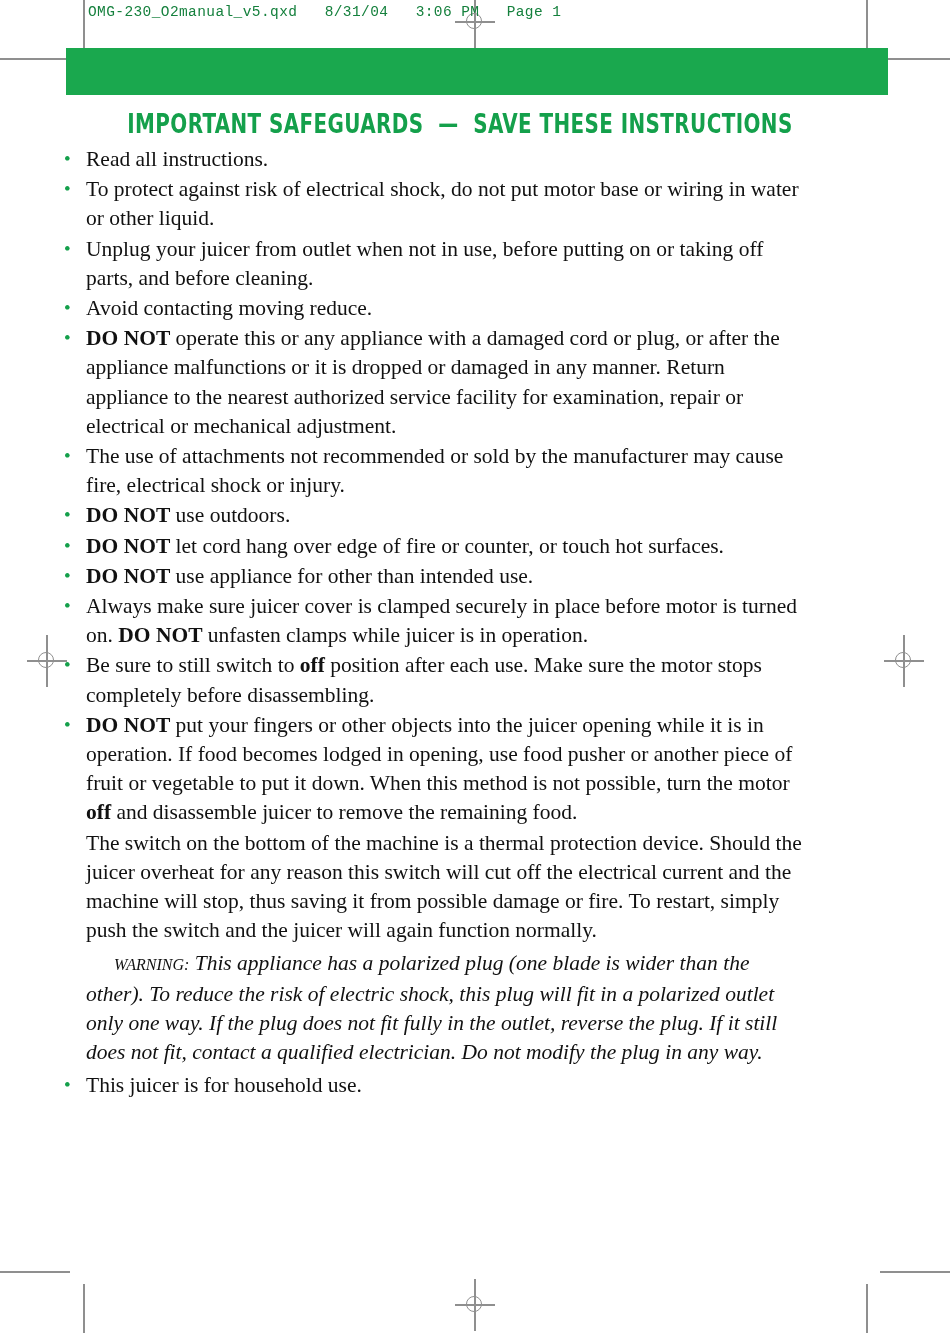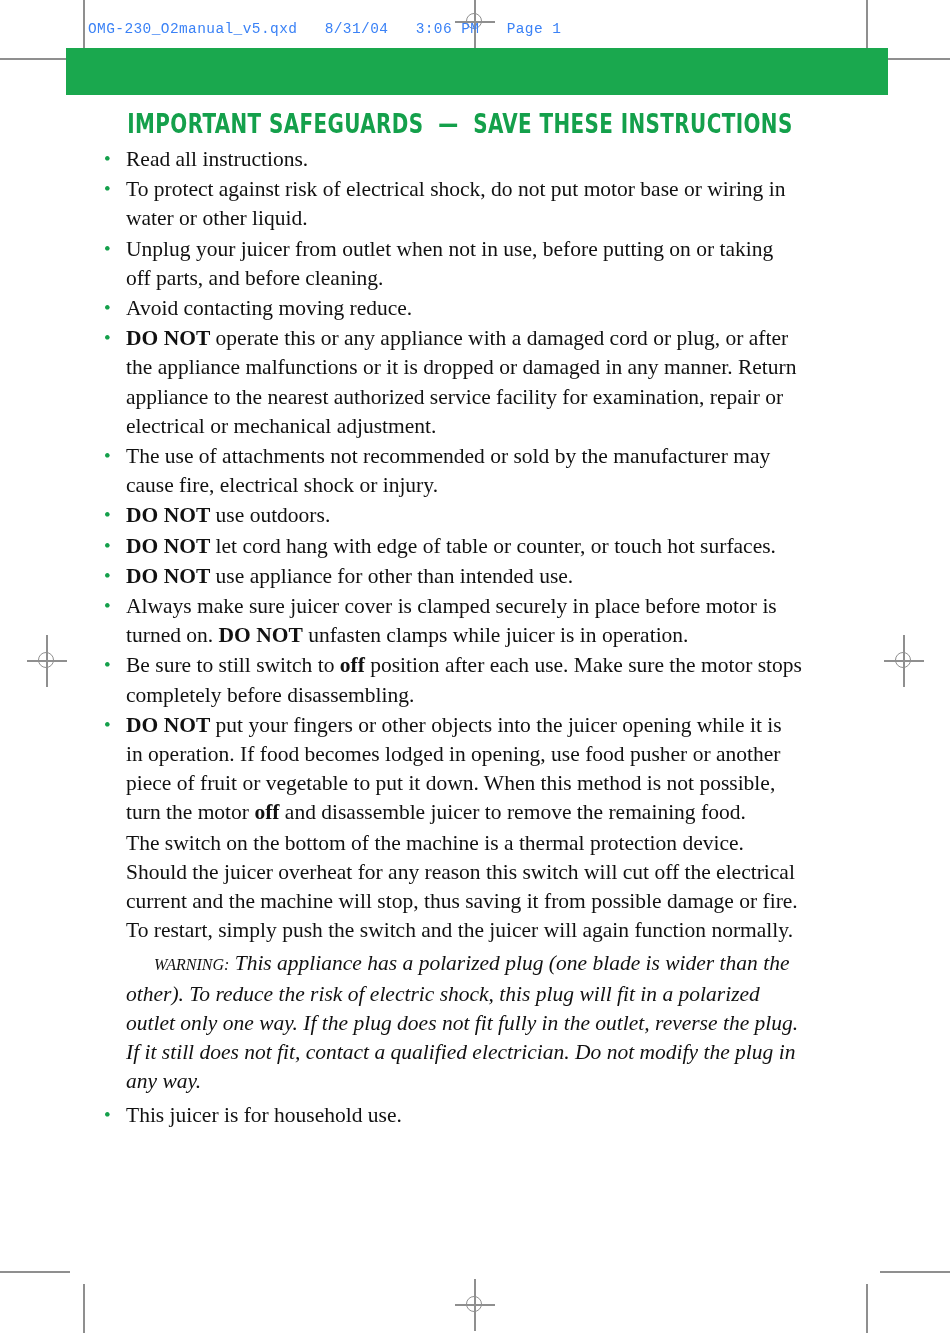--- a/index.html
+++ b/index.html
@@ -51,25 +51,25 @@
     height: 1.5px;
     width: 40px;
     background: #8f8f8f;
   }
   .reg-mark.tall .v { top: -6px; height: 52px; }
 
   
   .slug {
     position: absolute;
     left: 88px;
-    top: 21px;
+    top: 4px;
     font-family: "Liberation Mono", monospace;
     font-size: 14.5px;
     letter-spacing: 0.4px;
-    color: #3b82f6;
+    color: #15803d;
     white-space: pre;
   }
 
   
   .green-band {
     position: absolute;
     left: 66px;
     top: 48px;
     width: 822px;
     height: 47px;
@@ -94,21 +94,21 @@
     font-size: 27px;
     letter-spacing: 0.5px;
     color: #14a04b;
     margin: 0 0 6px 0;
     white-space: pre;
   }
 
   ul.safeguards {
     list-style: none;
     margin: 0;
-    padding: 0 118px 0 102px;
+    padding: 0 118px 0 62px;
   }
   ul.safeguards > li {
     position: relative;
     padding-left: 24px;
     font-size: 21.5px;
     line-height: 29.2px;
     margin-bottom: 1px;
     text-align: left;
   }
   ul.safeguards > li.bulleted::before {
@@ -185,21 +185,21 @@
   <h1 class="doc-title">IMPORTANT SAFEGUARDS  —  SAVE THESE INSTRUCTIONS</h1>
 
   <ul class="safeguards">
       <li class="bulleted"><span>Read all instructions.</span></li>
       <li class="bulleted"><span>To protect against risk of electrical shock, do not put motor base or wiring in water or other liquid.</span></li>
       <li class="bulleted"><span>Unplug your juicer from outlet when not in use, before putting on or taking off parts, and before cleaning.</span></li>
       <li class="bulleted"><span>Avoid contacting moving reduce.</span></li>
       <li class="bulleted"><span class="b">DO NOT</span><span> operate this or any appliance with a damaged cord or plug, or after the appliance malfunctions or it is dropped or damaged in any manner. Return appliance to the nearest authorized service facility for examination, repair or electrical or mechanical adjustment.</span></li>
       <li class="bulleted"><span>The use of attachments not recommended or sold by the manufacturer may cause fire, electrical shock or injury.</span></li>
       <li class="bulleted"><span class="b">DO NOT</span><span> use outdoors.</span></li>
-      <li class="bulleted"><span class="b">DO NOT</span><span> let cord hang with edge of table or counter, or touch hot surfaces.</span></li>
+      <li class="bulleted"><span class="b">DO NOT</span><span> let cord hang over edge of fire or counter, or touch hot surfaces.</span></li>
       <li class="bulleted"><span class="b">DO NOT</span><span> use appliance for other than intended use.</span></li>
       <li class="bulleted"><span>Always make sure juicer cover is clamped securely in place before motor is turned on. </span><span class="b">DO NOT</span><span> unfasten clamps while juicer is in operation.</span></li>
       <li class="bulleted"><span>Be sure to still switch to </span><span class="b">off</span><span> position after each use. Make sure the motor stops completely before disassembling.</span></li>
       <li class="bulleted"><span class="b">DO NOT</span><span> put your fingers or other objects into the juicer opening while it is in operation. If food becomes lodged in opening, use food pusher or another piece of fruit or vegetable to put it down. When this method is not possible, turn the motor </span><span class="b">off</span><span> and disassemble juicer to remove the remaining food.</span></li>
       <li class="nobullet"><span>The switch on the bottom of the machine is a thermal protection device. Should the juicer overheat for any reason this switch will cut off the electrical current and the machine will stop, thus saving it from possible damage or fire. To restart, simply push the switch and the juicer will again function normally.</span></li>
       <li class="nobullet warning"><span class="warn-word">WARNING:</span><span>  This appliance has a polarized plug (one blade is wider than the other). To reduce the risk of electric shock, this plug will fit in a polarized outlet only one way. If the plug does not fit fully in the outlet, reverse the plug. If it still does not fit, contact a qualified electrician. Do not modify the plug in any way.</span></li>
       <li class="bulleted final"><span>This juicer is for household use.</span></li>
     </ul>
 
 </div>

